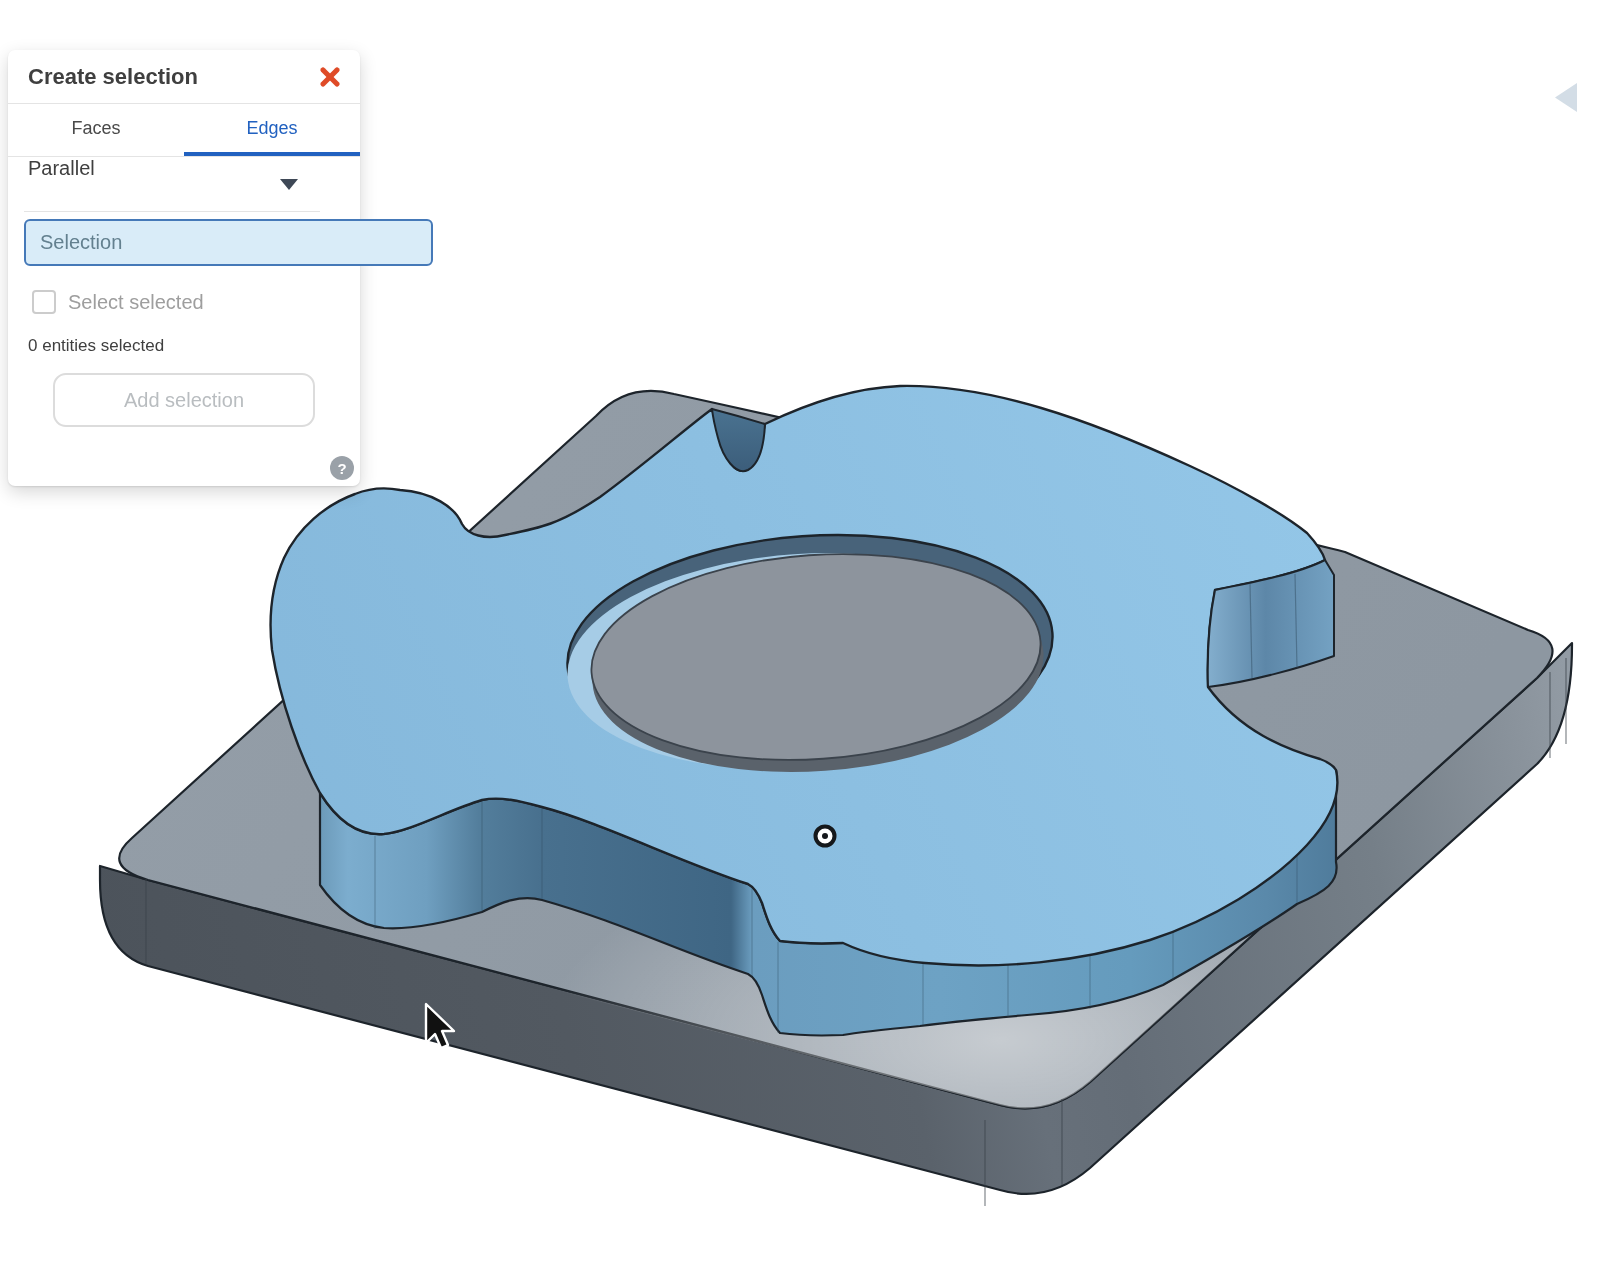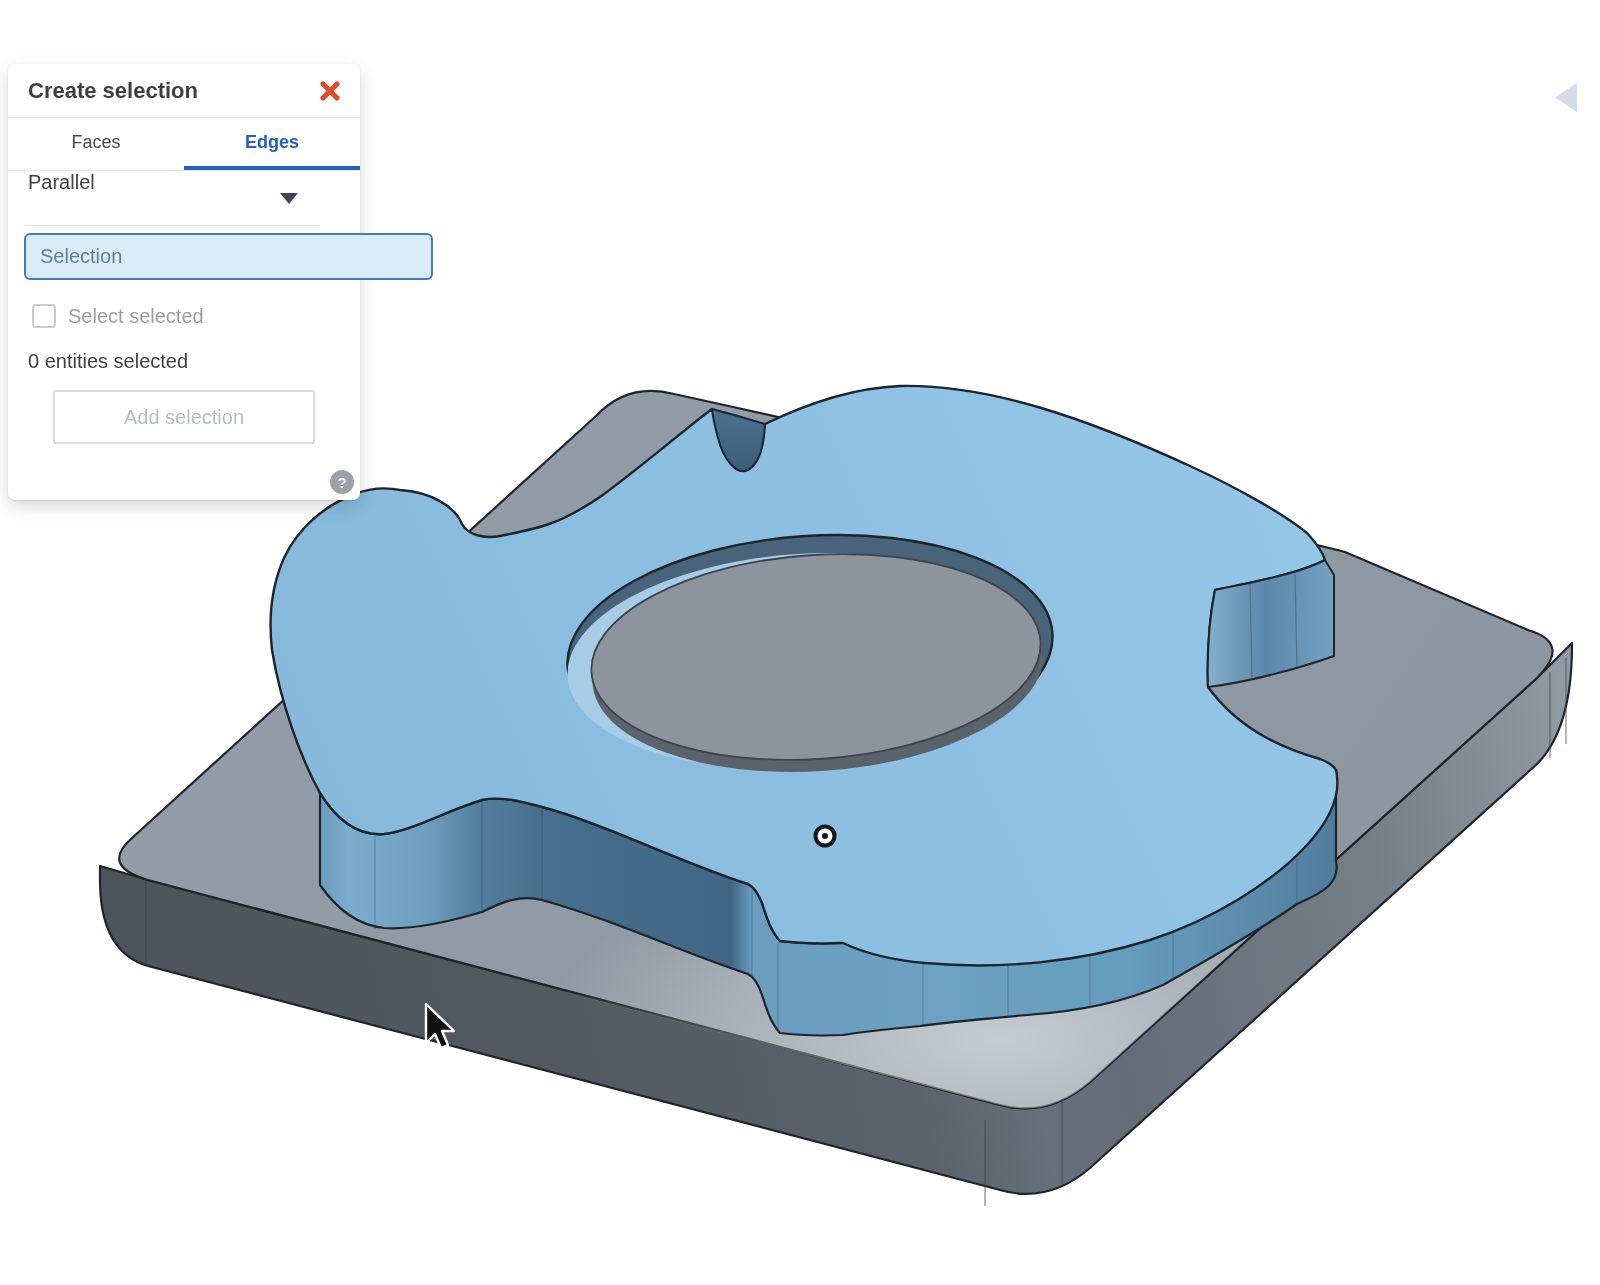--- a/index.html
+++ b/index.html
@@ -4,51 +4,51 @@
 <style>
   html,body{margin:0;padding:0;}
   body{
     width:1600px;height:1285px;position:relative;overflow:hidden;
     background:#ffffff;
     font-family:"Liberation Sans", sans-serif;
   }
   #viewport{position:absolute;inset:0;}
   
   .dialog{
-    position:absolute;left:8px;top:64px;width:352px;height:436px;
+    position:absolute;left:8px;top:50px;width:352px;height:436px;
     background:#fff;border-radius:7px;
     box-shadow:0 1px 2px rgba(0,0,0,.10), 0 6px 18px rgba(0,0,0,.16);
     z-index:10;
   }
   .dlg-header{position:relative;height:53px;display:flex;align-items:center;}
   .dlg-title{margin-left:20px;font-size:22px;font-weight:700;color:var(--title-text);}
   .close-btn{position:absolute;right:16px;top:13px;width:28px;height:28px;cursor:pointer;
     display:flex;align-items:center;justify-content:center;}
   .divider{height:1px;background:var(--divider);}
   .tabs{display:flex;height:52px;border-bottom:1px solid var(--divider);}
   .tab{flex:1;display:flex;align-items:center;justify-content:center;
        font-size:18px;color:var(--tab-text);border-bottom:4px solid transparent;cursor:pointer;}
-  .tab.active{color:var(--accent-blue);font-weight:700;border-bottom-color:var(--accent-blue);}
+  .tab.active{color:var(--accent-blue);font-weight:400;border-bottom-color:var(--accent-blue);}
   .dropdown-row{position:relative;height:54px;display:flex;align-items:flex-start;cursor:pointer;}
   .dropdown-label{margin-left:20px;font-size:20px;color:var(--title-text);}
   .caret{position:absolute;right:62px;top:22px;width:0;height:0;
     border-left:9px solid transparent;border-right:9px solid transparent;
     border-top:11px solid var(--caret-color);}
   .thin-divider{height:1px;background:var(--divider);margin:0 40px 0 16px;}
   .sel-input{display:block;box-sizing:border-box;margin:7px 16px 0 16px;width:409px;height:47px;
     border:2px solid var(--field-border);border-radius:6px;background:var(--field-bg);
     padding:8px 14px;font-size:20px;color:var(--field-text);outline:none;
     font-family:"Liberation Sans", sans-serif;}
   .sel-input::placeholder{color:var(--field-text);opacity:1;}
   .patterns-row{display:flex;align-items:center;margin:24px 0 0 24px;cursor:pointer;}
   .checkbox{width:20px;height:20px;border:2px solid #cccccc;border-radius:4px;background:#fff;}
   .patterns-label{margin-left:12px;font-size:20px;color:var(--muted-text);}
-  .status-text{margin:22px 0 0 20px;font-size:20px;color:var(--title-text);}
+  .status-text{margin:22px 0 0 20px;font-size:17px;color:var(--title-text);}
   .add-btn{display:block;margin:17px auto 16px auto;width:262px;height:54px;
-    background:#fff;border:2px solid var(--disabled-border);border-radius:2px;
+    background:#fff;border:2px solid var(--disabled-border);border-radius:13px;
     font-size:20px;color:var(--disabled-text);font-family:"Liberation Sans", sans-serif;}
   .help-btn{position:absolute;right:6px;bottom:6px;width:24px;height:24px;border-radius:50%;
     background:var(--help-bg);color:#fff;font-size:15px;font-weight:700;
     display:flex;align-items:center;justify-content:center;cursor:pointer;}
 </style>
 </head>
 <body>
 
 <svg id="viewport" viewBox="0 0 1600 1285" xmlns="http://www.w3.org/2000/svg">
   <defs>

